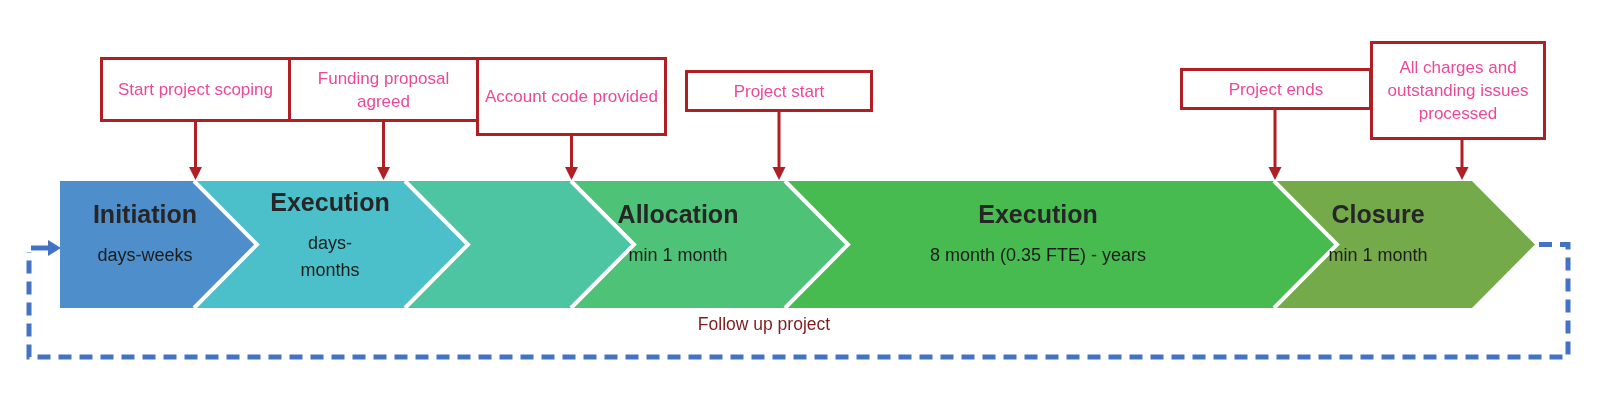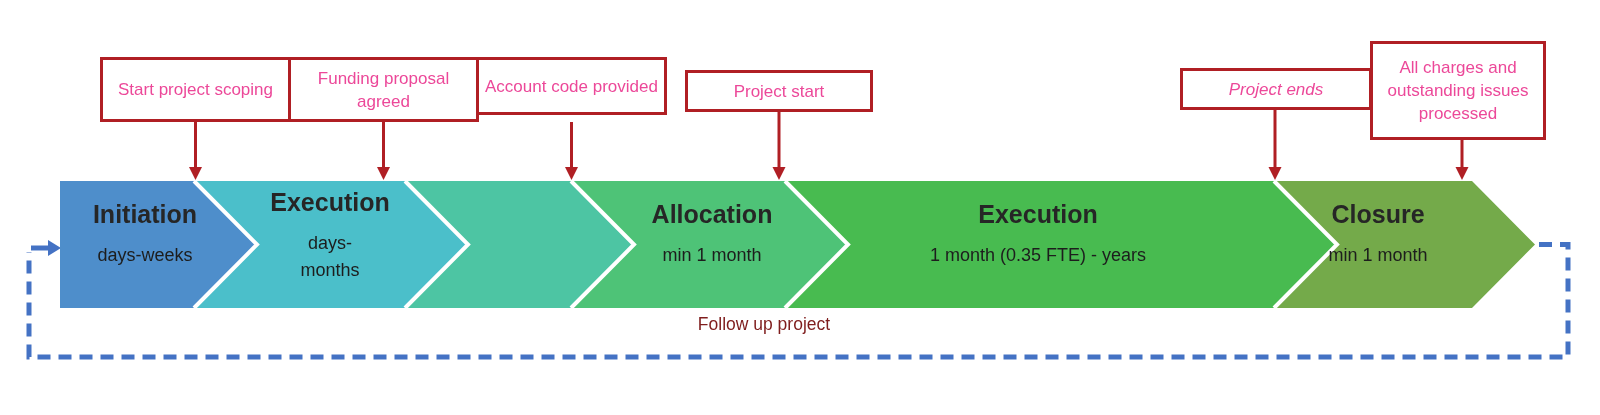--- a/index.html
+++ b/index.html
@@ -79,49 +79,49 @@
       <polygon class="red-head" points="1455.5,167 1468.5,167 1462,180"></polygon>
     </g>
   </svg>
 
   <div class="callout" style="left:100px;top:57px;width:191px;height:65px;">
     <span>Start project scoping</span>
   </div>
   <div class="callout" style="left:288px;top:57px;width:191px;height:65px;">
     <span>Funding proposal agreed</span>
   </div>
-  <div class="callout" style="left:476px;top:57px;width:191px;height:58px;">
+  <div class="callout" style="left:476px;top:57px;width:191px;height:79px;">
     <span>Account code provided</span>
   </div>
   <div class="callout" style="left:685px;top:70px;width:188px;height:42px;">
     <span>Project start</span>
   </div>
-  <div class="callout" style="left:1180px;top:68px;width:192px;height:42px;font-style:italic;">
+  <div class="callout" style="left:1180px;top:68px;width:192px;height:42px;">
     <span>Project ends</span>
   </div>
   <div class="callout" style="left:1370px;top:41px;width:176px;height:99px;z-index:4;">
     <span>All charges and outstanding issues processed</span>
   </div>
 
   <div class="phase-label" style="left:45px;top:199px;width:200px;">
     <span class="phase-title">Initiation</span>
     <span class="phase-sub">days-weeks</span>
   </div>
   <div class="phase-label" style="left:230px;top:187px;width:200px;">
     <span class="phase-title">Execution</span>
     <span class="phase-sub">days-
 months</span>
   </div>
-  <div class="phase-label" style="left:612px;top:199px;width:200px;">
+  <div class="phase-label" style="left:578px;top:199px;width:200px;">
     <span class="phase-title">Allocation</span>
     <span class="phase-sub">min 1 month</span>
   </div>
   <div class="phase-label" style="left:888px;top:199px;width:300px;">
     <span class="phase-title">Execution</span>
-    <span class="phase-sub">1 month (0.35 FTE) - years</span>
+    <span class="phase-sub">8 month (0.35 FTE) - years</span>
   </div>
   <div class="phase-label" style="left:1278px;top:199px;width:200px;">
     <span class="phase-title">Closure</span>
     <span class="phase-sub">min 1 month</span>
   </div>
 
   <div class="loop-label">Follow up project</div>
 
 </div>
 

